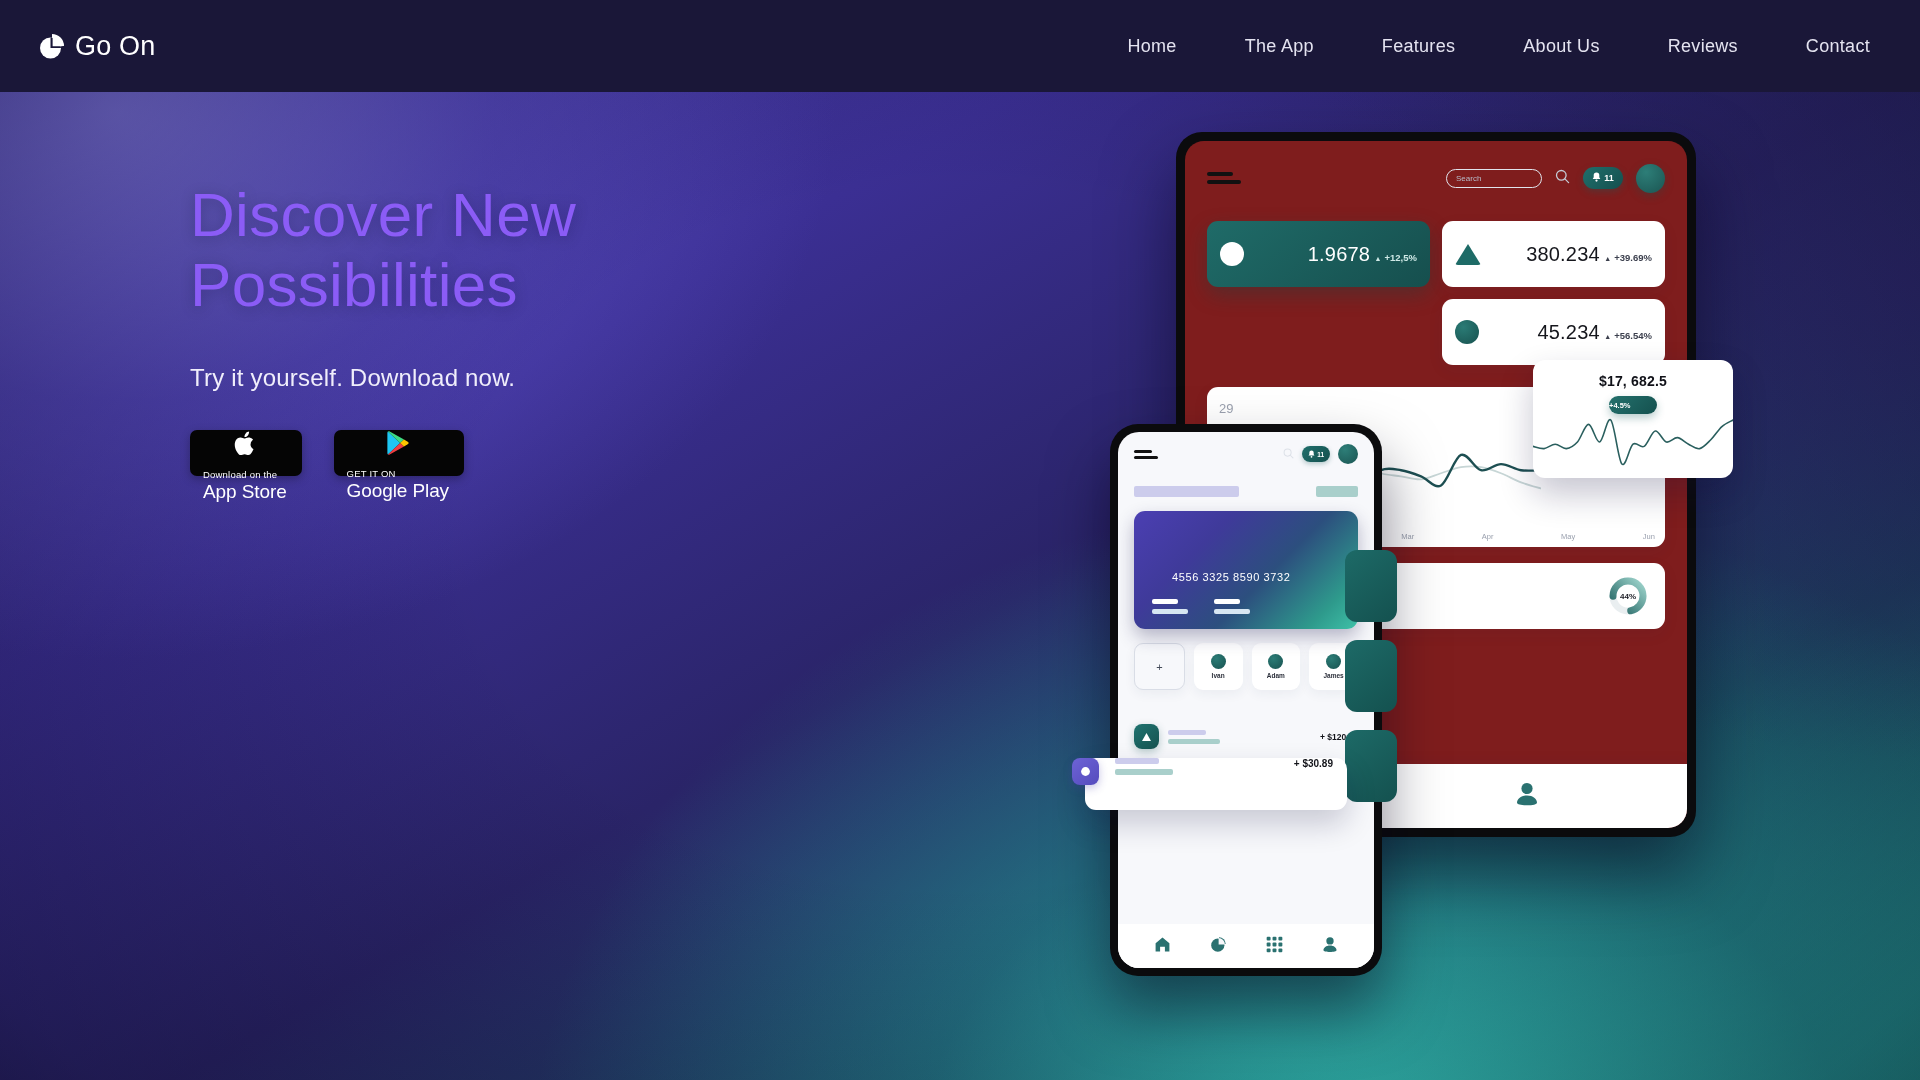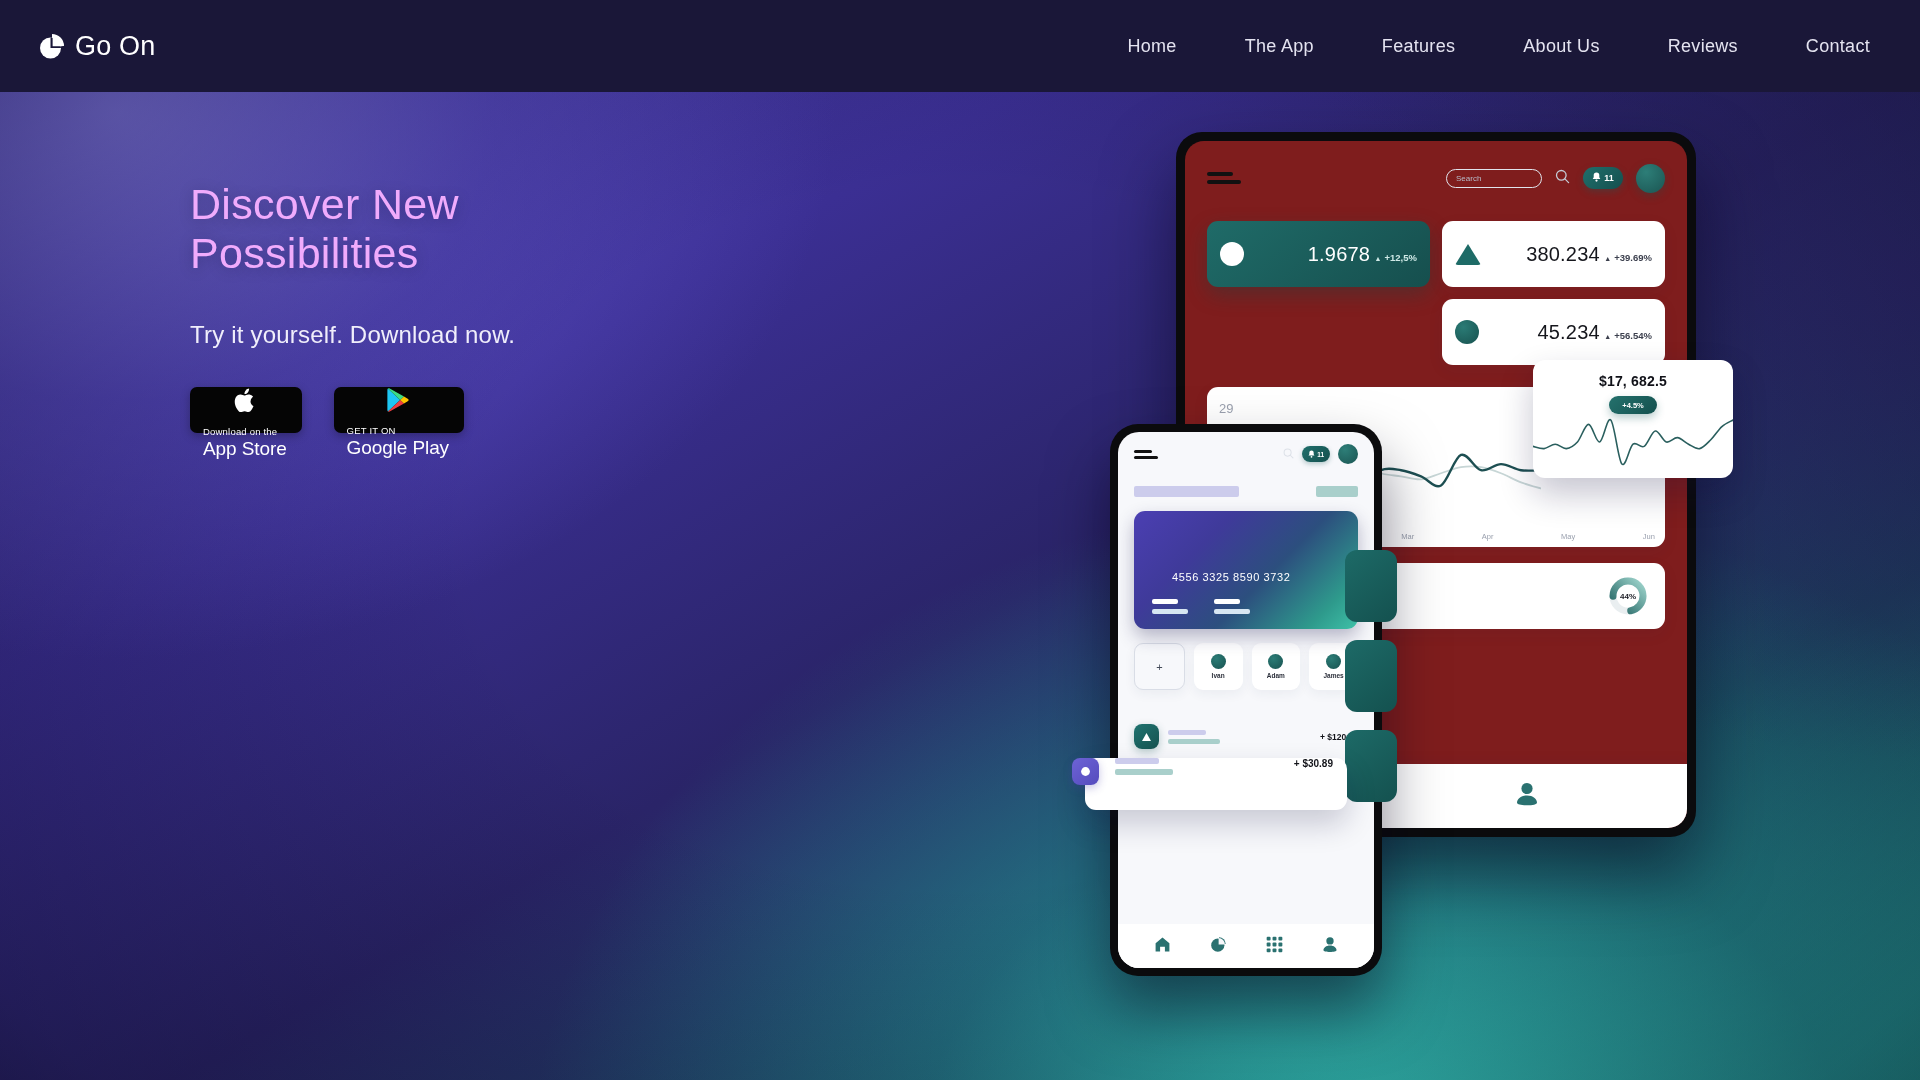--- a/index.html
+++ b/index.html
@@ -43,21 +43,21 @@
   .hero-vignette{
     position:absolute; inset:0;
     background:
       radial-gradient(ellipse 1400px 1000px at 50% 45%, rgba(0,0,0,0) 35%, rgba(8,6,30,.35) 82%, rgba(6,5,24,.6) 100%);
     pointer-events:none;
   }
 
   
   .hero-copy{ position:absolute; left:190px; top:180px; width:700px; z-index:10; }
   .hero-title{
-    color:#f0abfc; font-size:43px; line-height:1.13; font-weight:400;
+    color:#8b5cf6; font-size:62px; line-height:1.13; font-weight:400;
     letter-spacing:.3px; text-shadow:0 2px 14px rgba(10,6,40,.25);
   }
   .hero-sub{
     color:#f0eefb; font-size:24px; margin-top:44px; letter-spacing:.2px; font-weight:300;
   }
   .store-row{ display:flex; gap:32px; margin-top:38px; }
   .store-btn{
     height:46px; border-radius:7px; background:#050505;
     display:flex; align-items:center; padding:0 15px 0 13px; gap:9px;
     cursor:pointer; box-shadow:0 3px 10px rgba(0,0,0,.28);flex-direction:column;
@@ -220,21 +220,21 @@
   
   .float-graph{
     position:absolute; left:1533px; top:360px; width:200px; height:118px;
     background:#fff; border-radius:12px; box-shadow:0 16px 34px rgba(16,14,60,.24);
     padding:13px 0 0 0; overflow:hidden; z-index:12;
   }
   .fg-amount{ text-align:center; font-size:14px; font-weight:700; color:#101118; letter-spacing:.2px; }
   .fg-badge{
     margin:7px auto 0 auto; width:48px; height:18px; border-radius:9px;
     background:linear-gradient(135deg,#24716d,#14504e);
-    display:flex; align-items:center; justify-content:center;
+    display:flex; align-items:center; 
     box-shadow:0 4px 9px rgba(24,90,88,.3);
   }
   .fg-badge span{ color:#fff; font-size:7.5px; font-weight:700; }
 
   .float-tx{
     position:absolute; left:1085px; top:758px; width:262px; height:52px;
     background:#fff; border-radius:11px; box-shadow:0 14px 30px rgba(16,14,60,.20);
     display:flex; align-items:flex-start; padding:0 14px 0 0; z-index:14;
   }
   .float-tx .tx-ic{ width:27px; height:27px; margin-left:-13px; border-radius:8px; }

